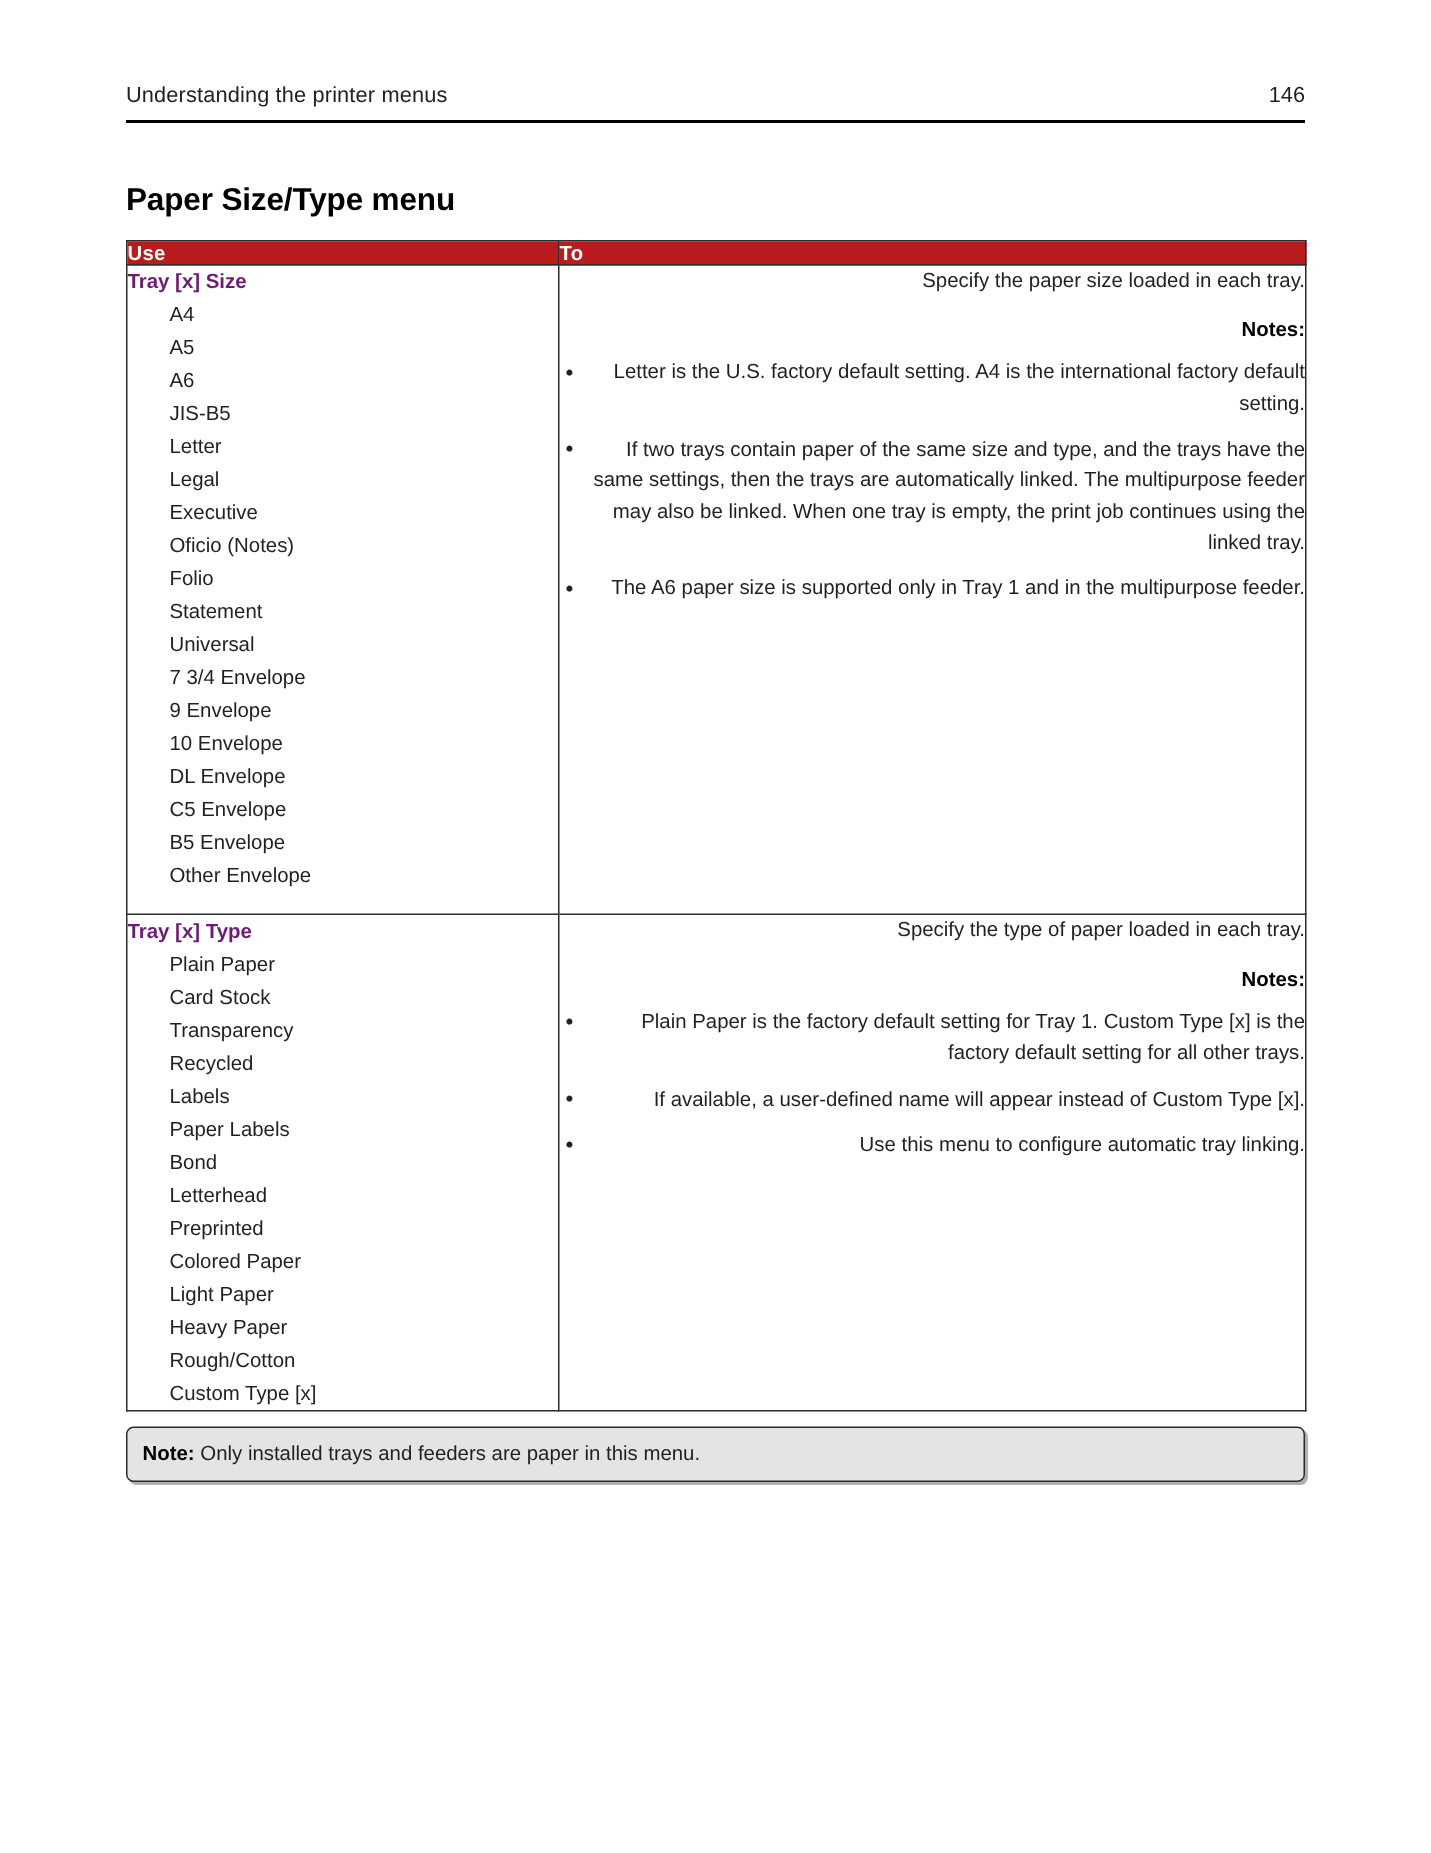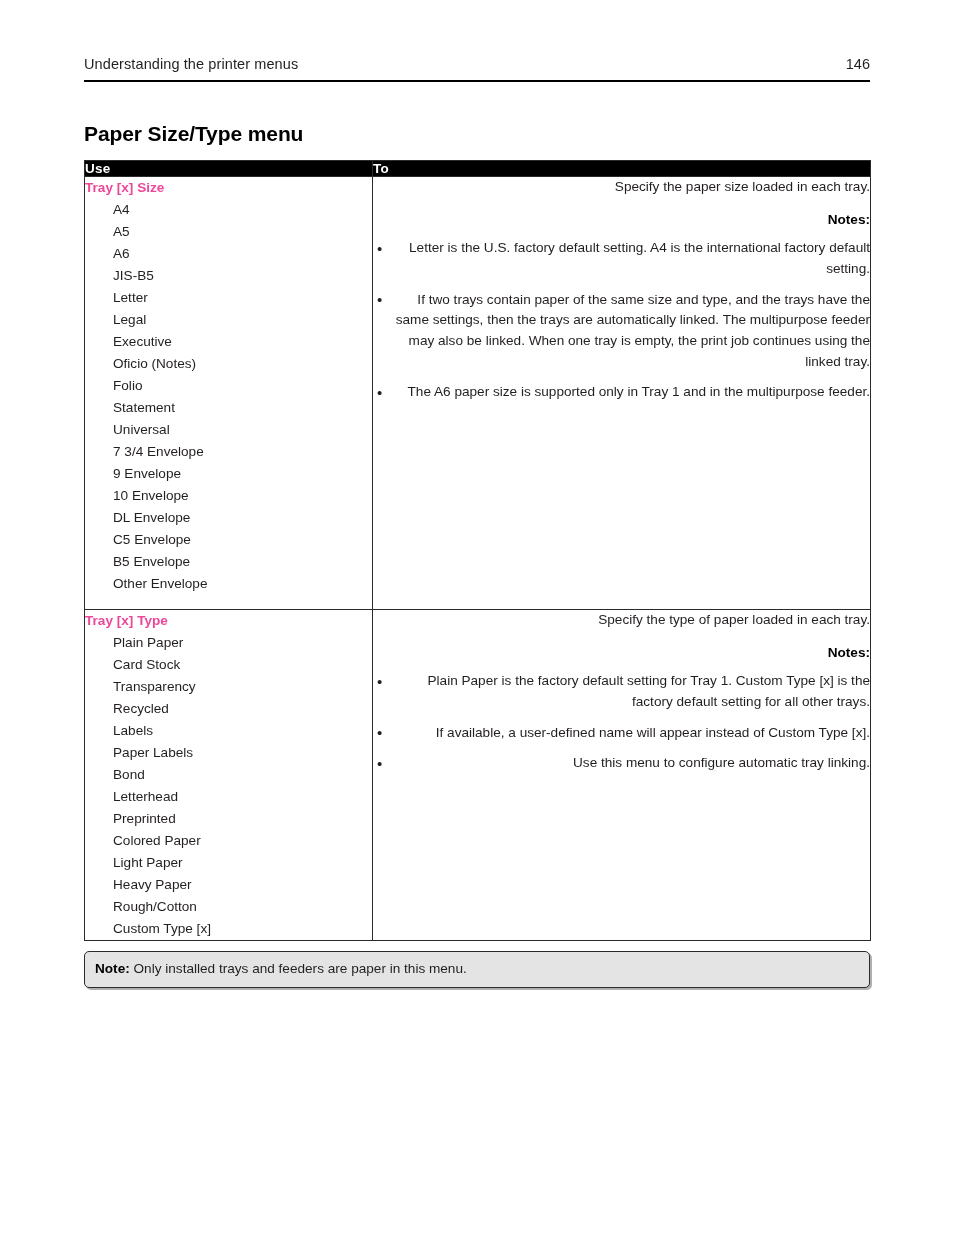--- a/index.html
+++ b/index.html
@@ -69,41 +69,41 @@
   }
   .menu-table td, .menu-table th {
     vertical-align: top;
     border: 1px solid #2b2b2b;
     padding: 0;
   }
   .col-use   { width: 288px; }
   .col-to    { width: 498px; }
 
   .thead-cell {
-    background: #000000;
+    background: #b91c1c;
     color: #ffffff;
     font-size: 13.5px;
     font-weight: bold;
     text-align: left;
     padding: 6px 9px 7px 9px;
     letter-spacing: 0.2px;
   }
 
   .cell-use {
     padding: 11px 9px 12px 9px;
   }
   .cell-to {
     padding: 11px 12px 12px 11px;
     text-align: right;
   }
 
   .opt-head {
     font-size: 13.6px;
     font-weight: bold;
-    color: #ec4899;
+    color: #701a75;
     line-height: 1.62;
     white-space: nowrap;
   }
   .opt-list {
     list-style: none;
     margin: 0;
     padding: 0 0 0 28px;
   }
   .opt-list li {
     font-size: 13.6px;

